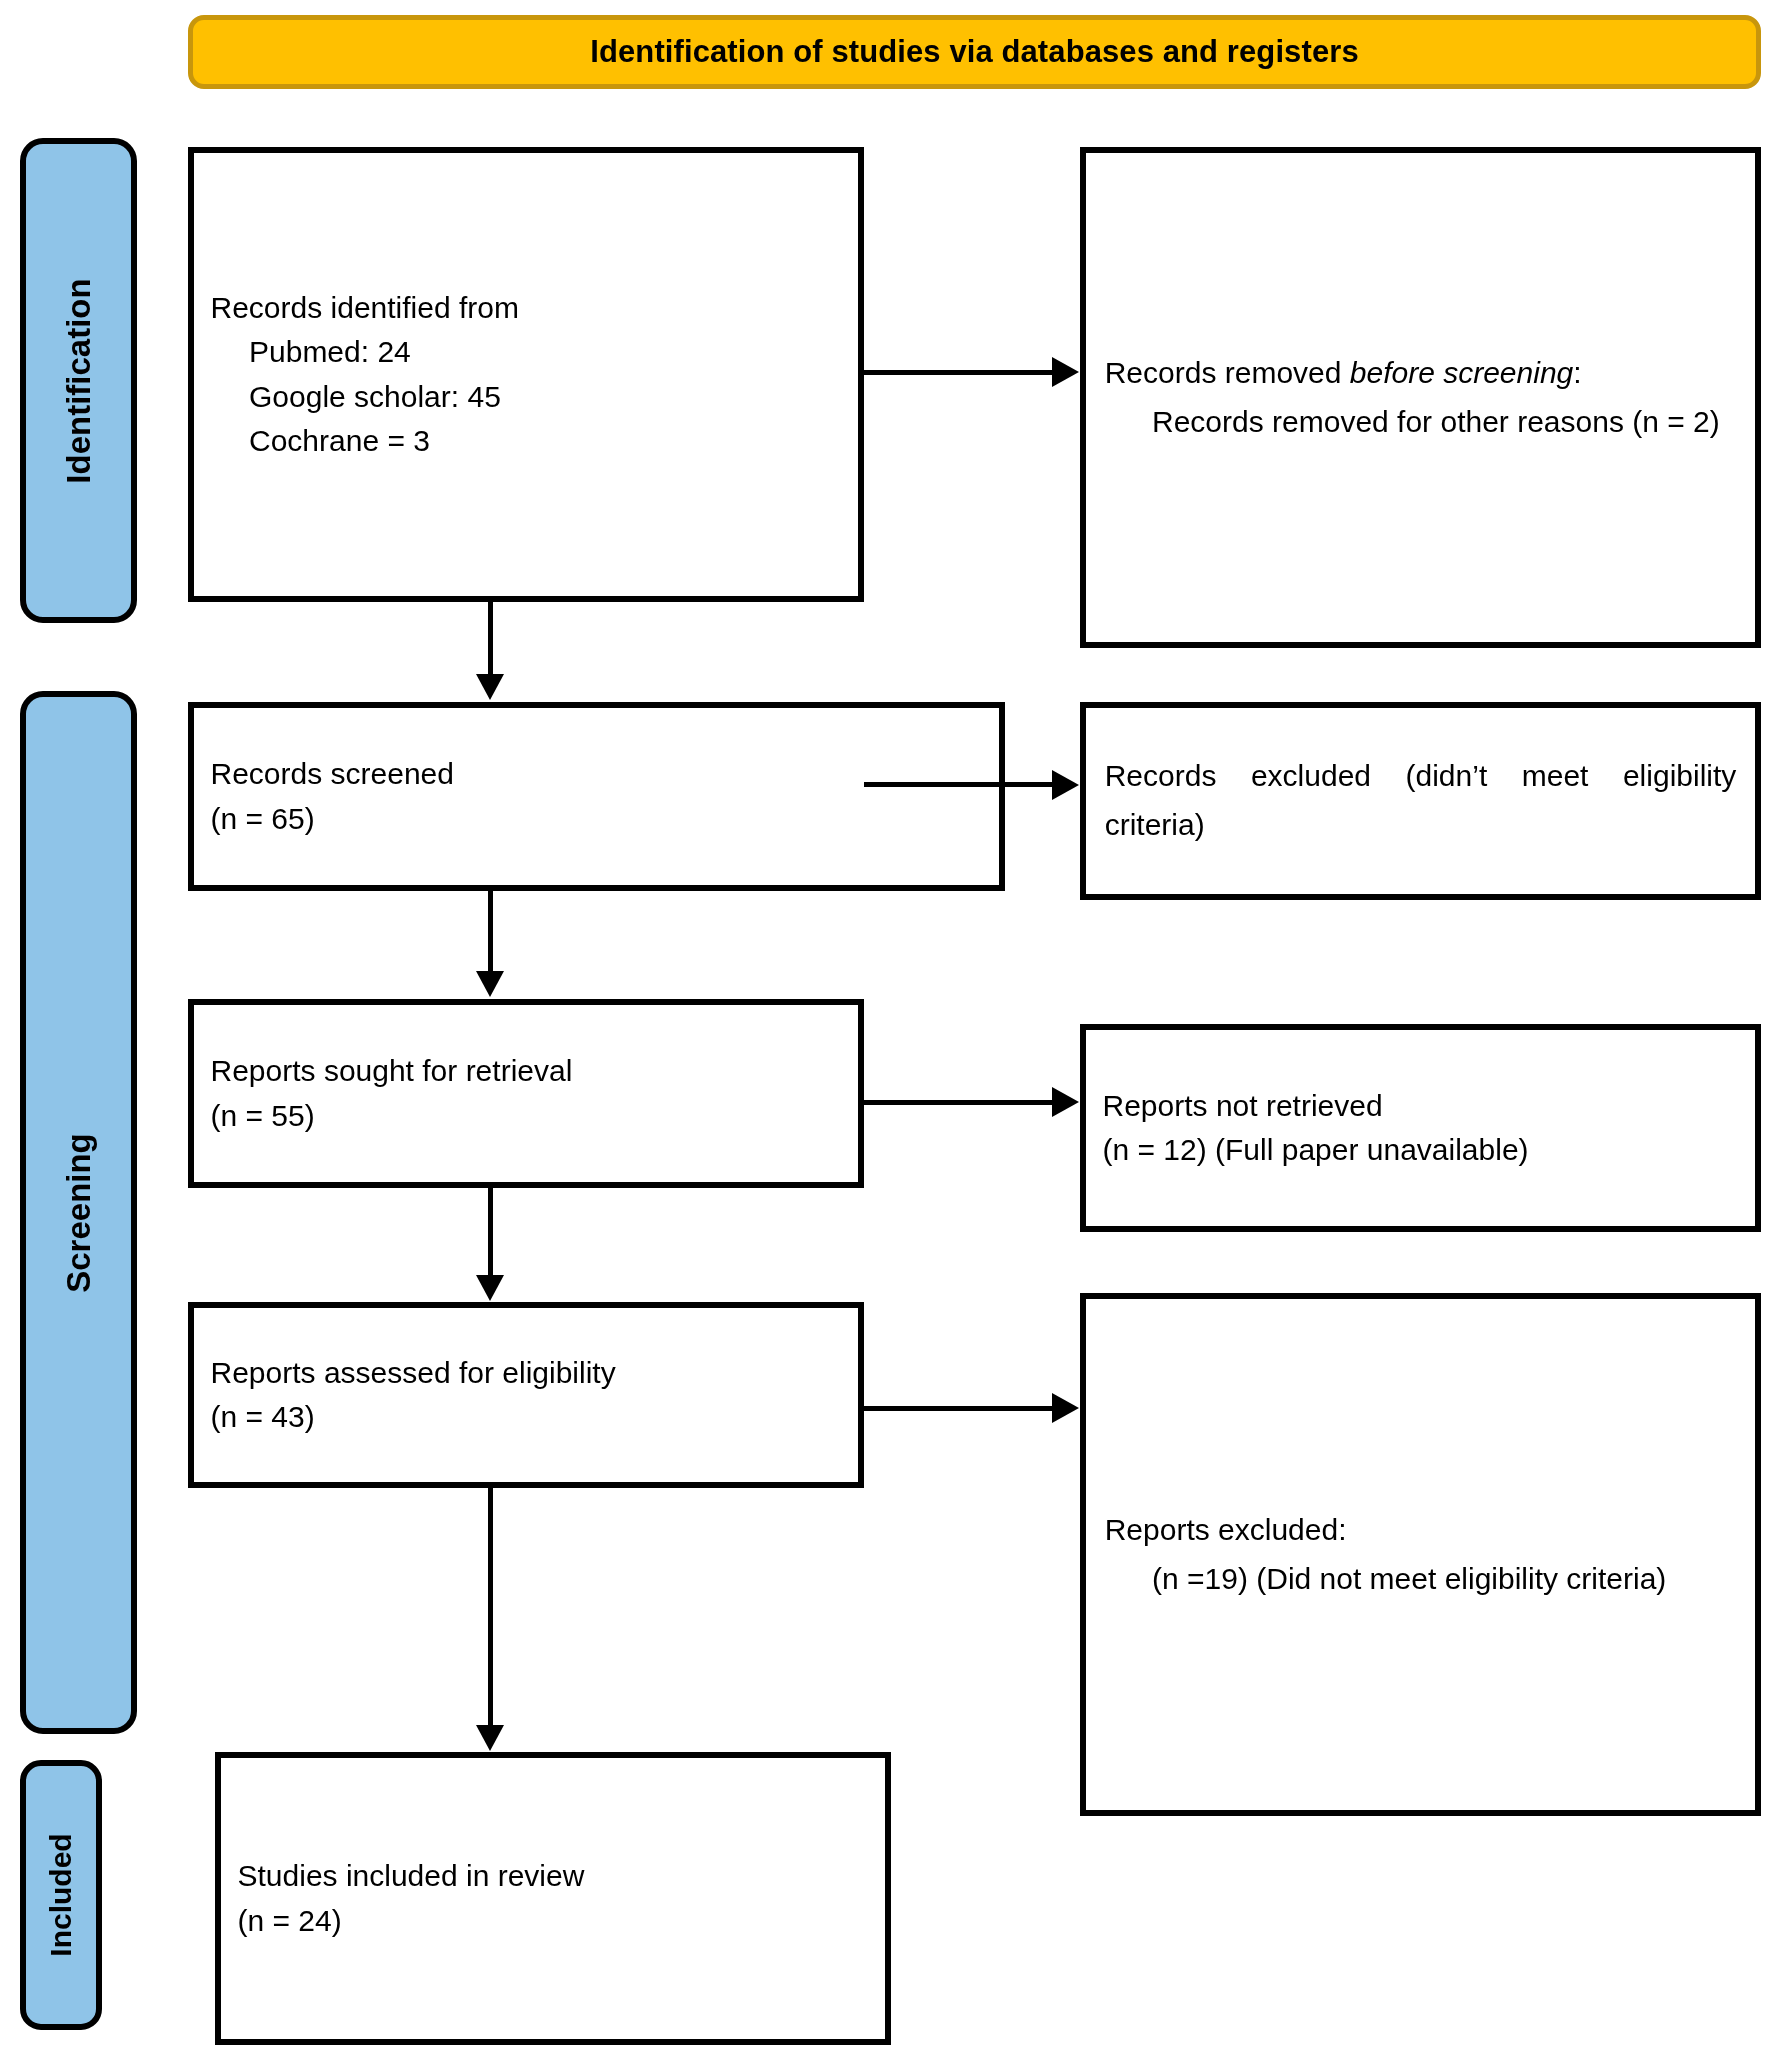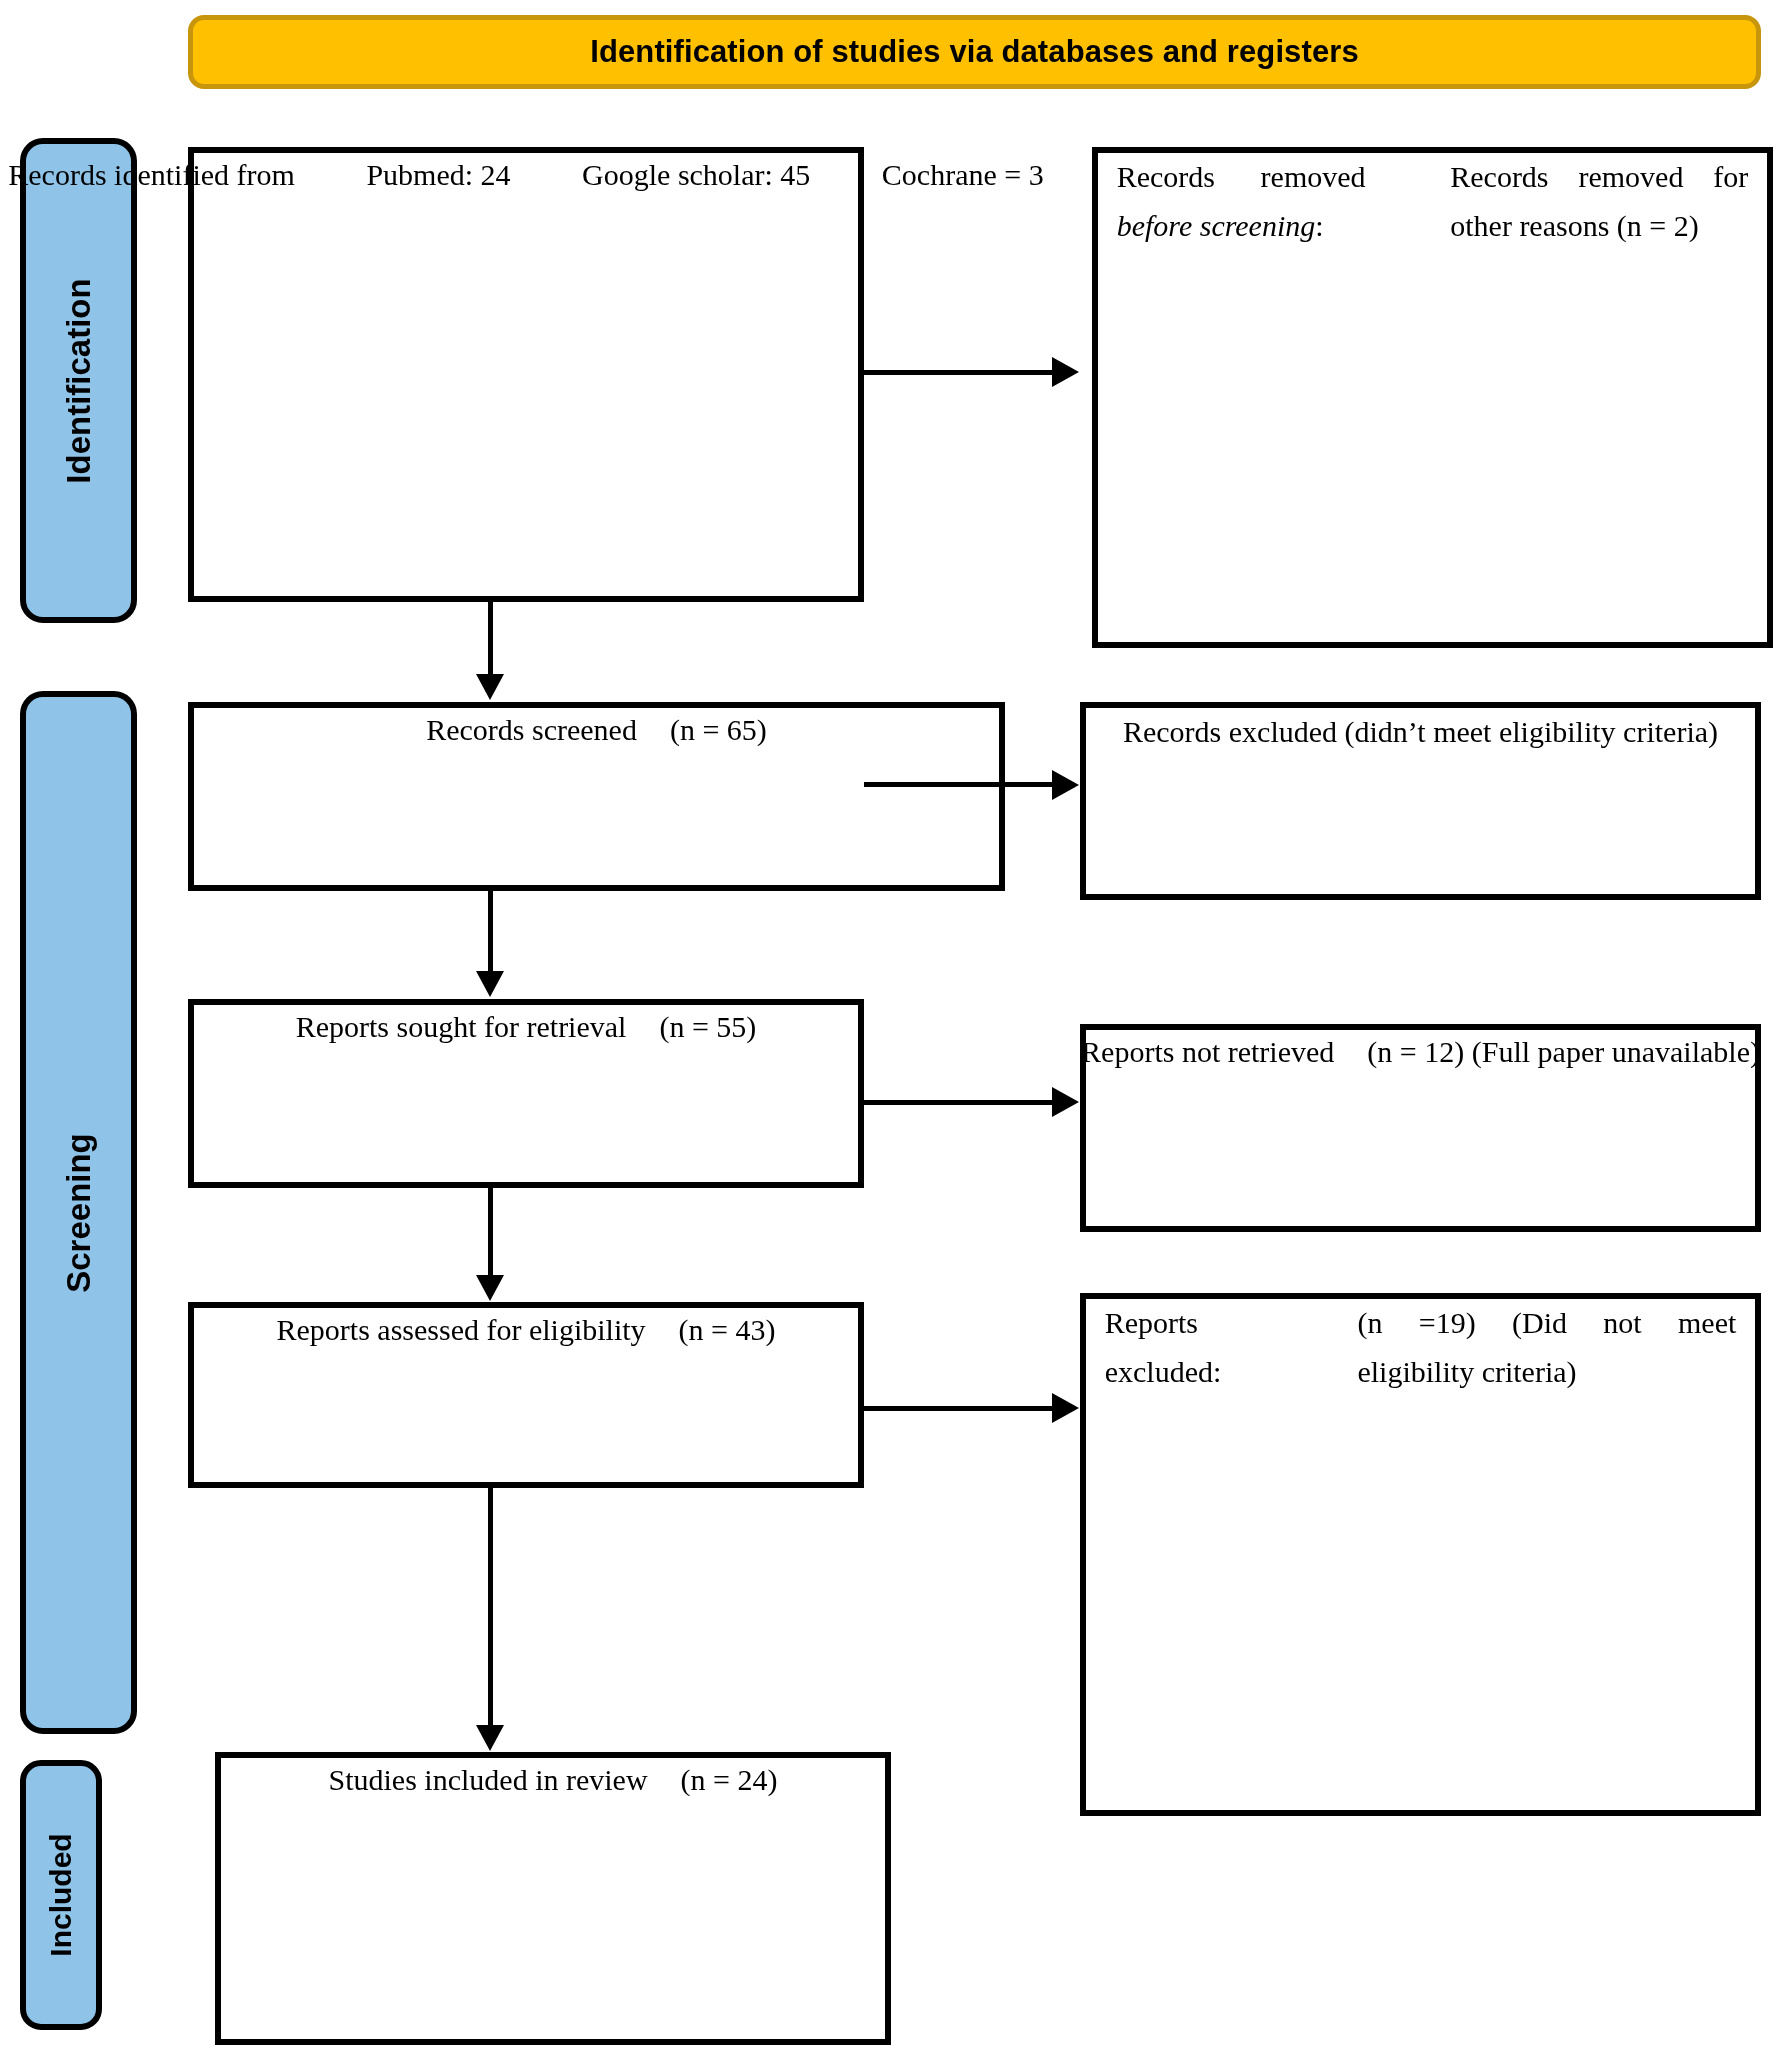--- a/index.html
+++ b/index.html
@@ -64,23 +64,22 @@
   #label-included       { left: 20px;  top: 1760px; width: 82px; height: 270px; border-radius: 21px; }
   #label-included .vtext { font-size: 30px; }
 
   
   .flow-box {
     position: absolute;
     background: #ffffff;
     border: 6px solid #000000;
     box-sizing: border-box;
     display: flex;
-    flex-direction: row;
+    flex-direction: column;
     justify-content: center;
-    font-family: Liberation Serif, serif;
   }
   .flow-box .line {
     font-size: 30px;
     color: #000000;
     line-height: 1.48;
     white-space: nowrap;
   }
   .flow-box .pad { padding: 0 16.5px; }
   .flow-box .indent { padding-left: 55px; }
 
@@ -96,21 +95,21 @@
   .just-para em { font-style: italic; }
 
   
   #box-identified      { left: 188px; top: 147px;  width: 676px; height: 455px; }
   #box-screened        { left: 188px; top: 702px; width: 817px; height: 189px; }
   #box-sought          { left: 188px; top: 999px; width: 676px; height: 189px; }
   #box-assessed        { left: 188px; top: 1302px; width: 676px; height: 186px; }
   #box-included        { left: 188px; top: 1752px; width: 676px; height: 293px; margin-left: 27px; }
 
   
-  #box-removed-before  { left: 1080px; top: 147px;  width: 681px; height: 501px; margin-left: 12px; }
+  #box-removed-before  { left: 1080px; top: 147px;  width: 681px; height: 501px; }
   #box-excluded-screen { left: 1080px; top: 702px; width: 681px; height: 198px; }
   #box-not-retrieved   { left: 1080px; top: 1024px; width: 681px; height: 208px; justify-content: center; }
   #box-reports-excl    { left: 1080px; top: 1293px; width: 681px; height: 523px; }
 
   
   .v-line {
     position: absolute;
     width: 5px;
     background: #000000;
   }

